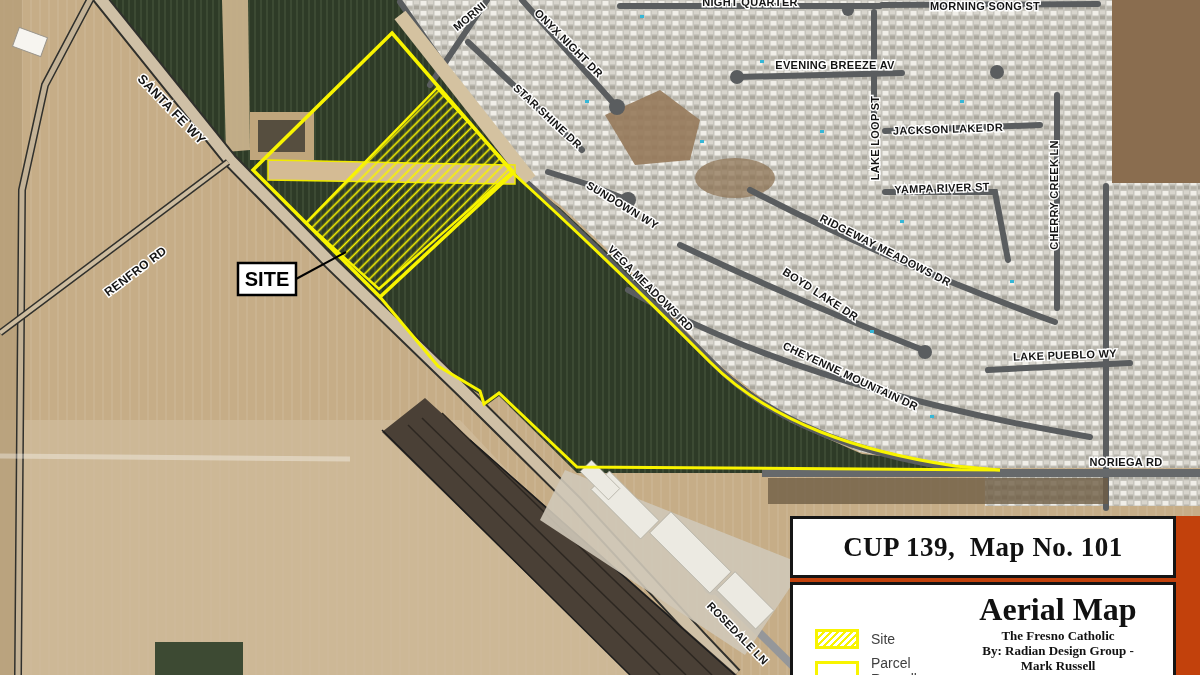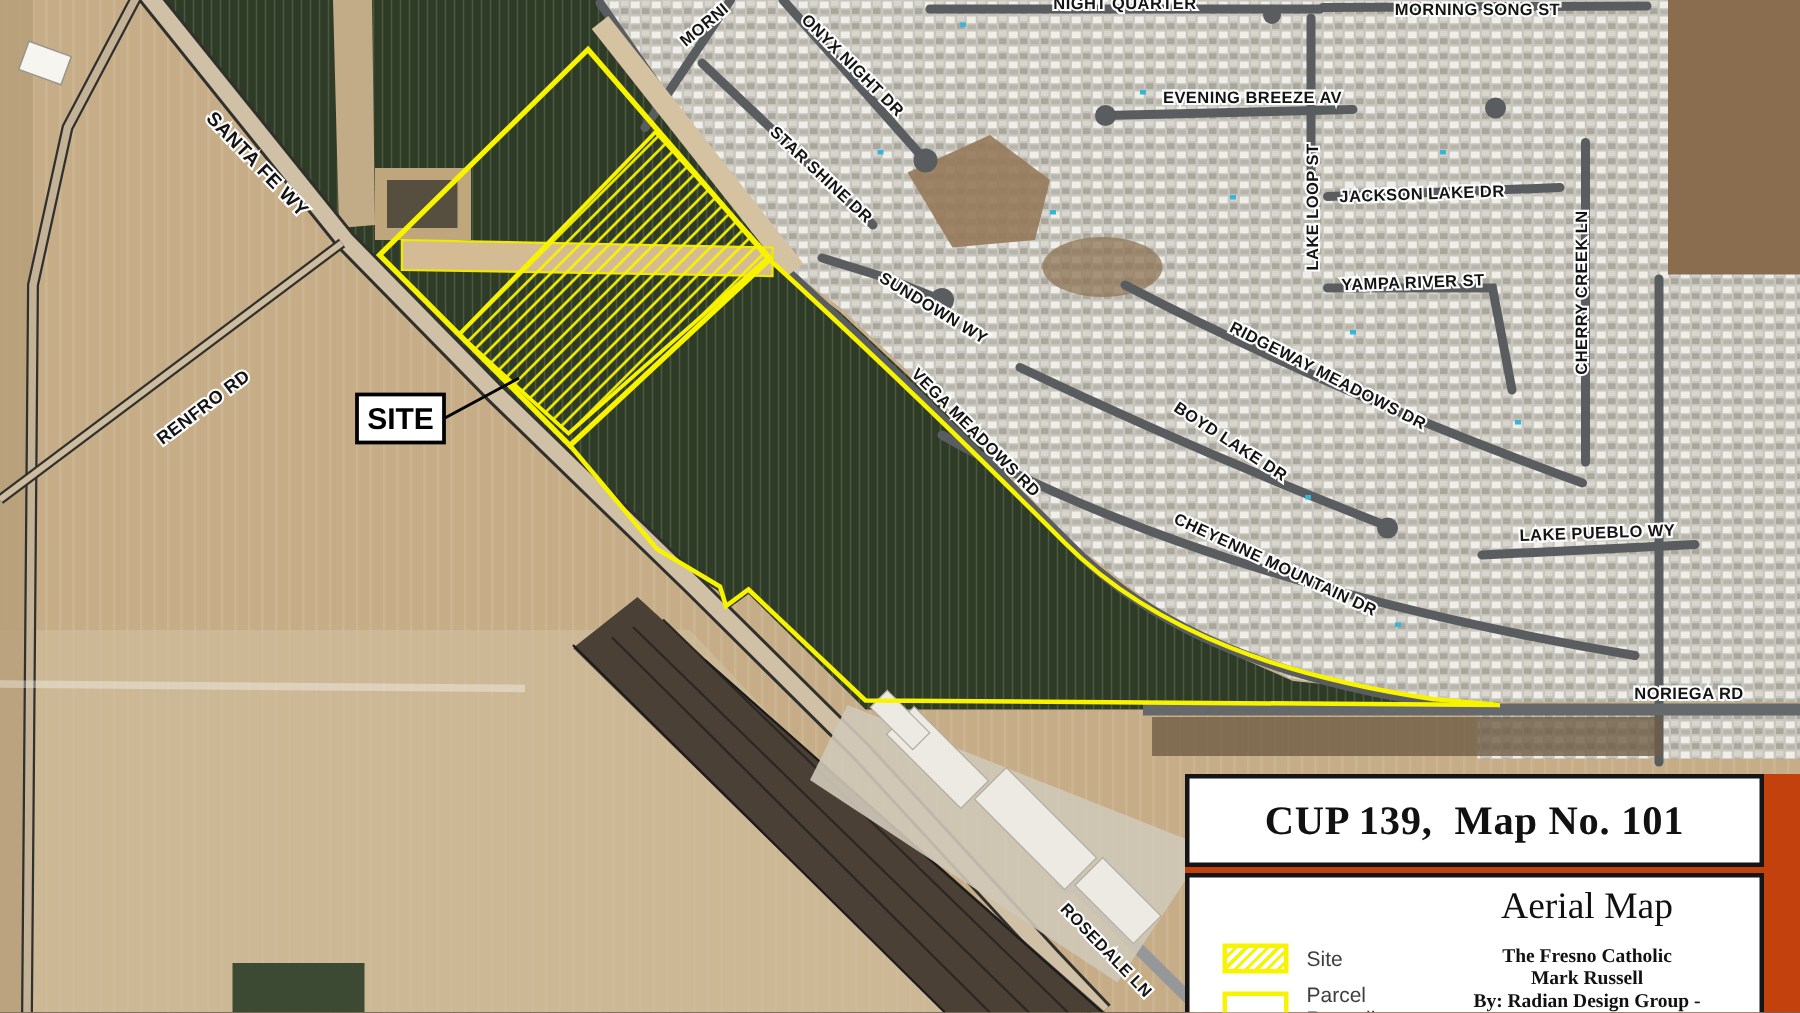--- a/index.html
+++ b/index.html
@@ -50,21 +50,21 @@
   }
   .legend-label {
     margin-left:12px; font-size:14px; color:#3f3f3f;
     font-family:"Liberation Sans", sans-serif;
   }
   .tb-right {
     flex:1; text-align:center; padding-top:6px;
     font-family:"Liberation Serif", serif; color:#111;
   }
   .tb-maptype {
-    font-weight:400; font-size:25px; margin:0 0 10px 0;
+    font-weight:700; font-size:32px; margin:0 0 0 0;
     font-family:"Liberation Serif", serif;
   }
   .tb-client { font-weight:700; font-size:13px; line-height:1.16; }
 </style>
 </head>
 <body>
 
 <div class="canvas">
 
 <svg class="maplayer" width="1200" height="675" viewBox="0 0 1200 675">
@@ -240,19 +240,19 @@
         <div class="legend-label">Site</div>
       </div>
       <div class="legend-row">
         <div class="swatch"></div>
         <div class="legend-label">Parcel Russell</div>
       </div>
     </div>
     <div class="tb-right">
       <div class="tb-maptype">Aerial Map</div>
       <div class="tb-client">The Fresno Catholic</div>
+      <div class="tb-client">By: Radian Design Group -</div>
       <div class="tb-client">Mark Russell</div>
-      <div class="tb-client">By: Radian Design Group -</div>
     </div>
   </div>
 </div>
 
 </div>
 
 </body></html>

